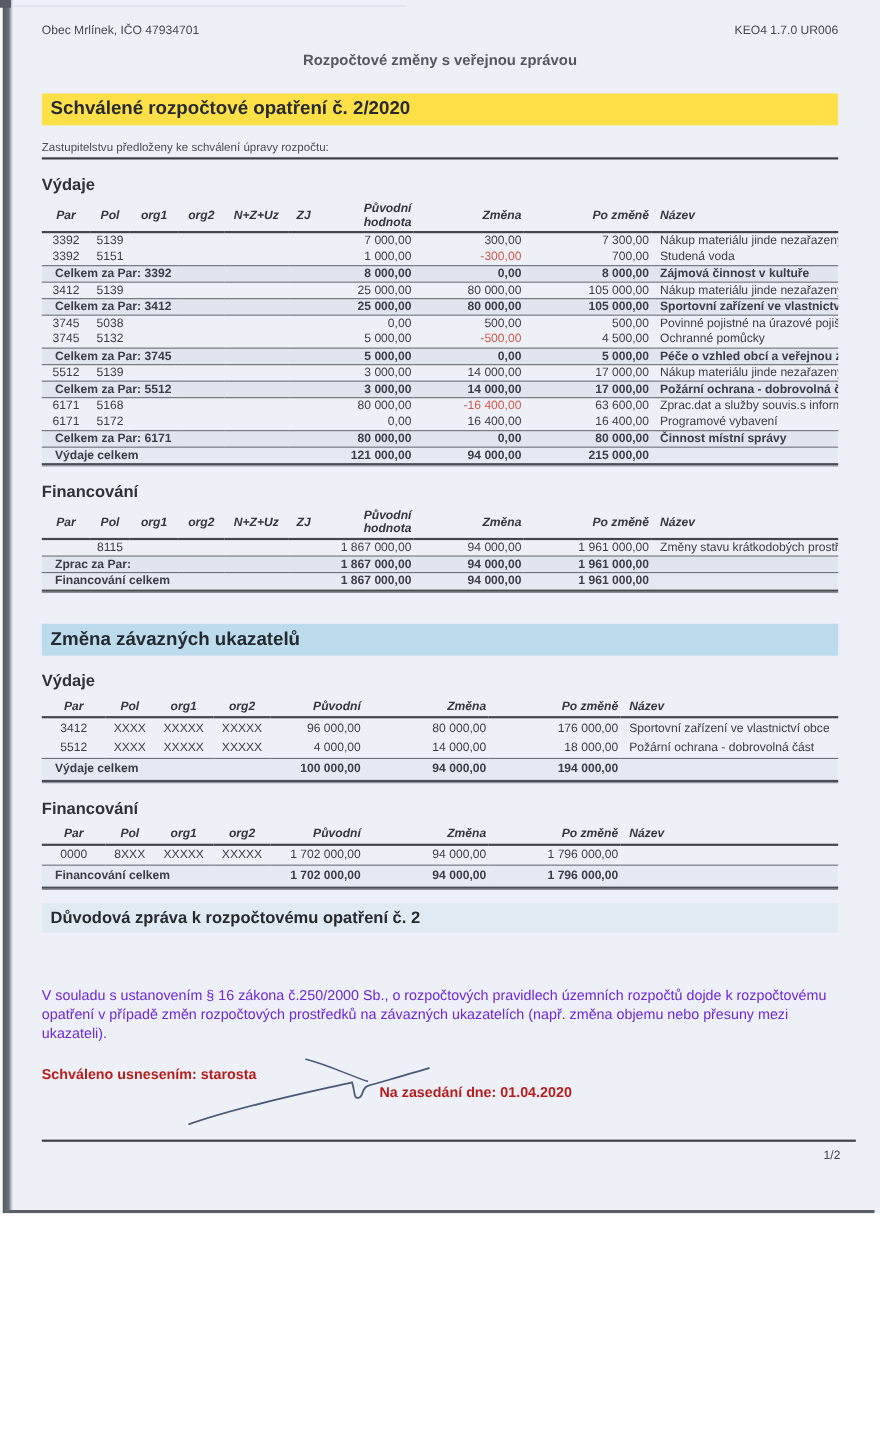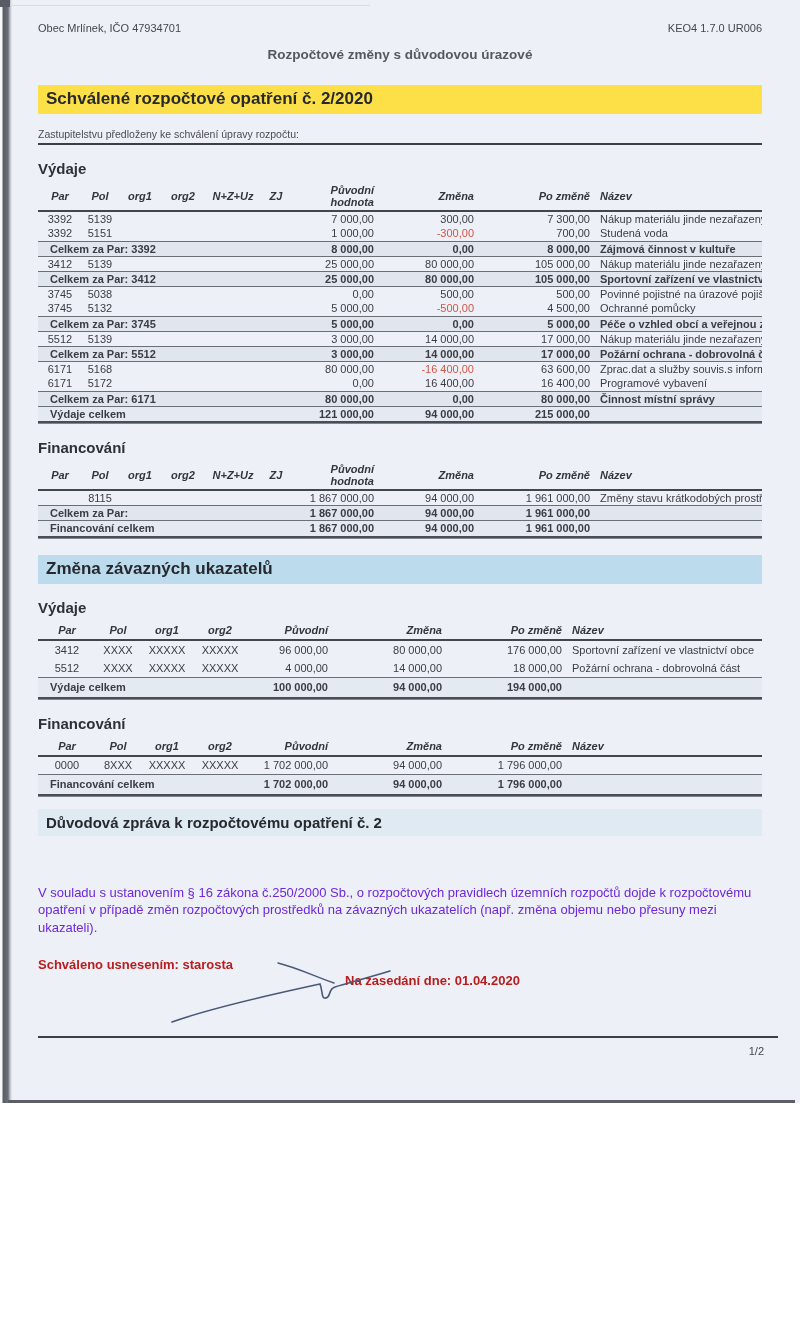--- a/index.html
+++ b/index.html
@@ -19,21 +19,21 @@
     position:absolute; left:8px; right:5px; bottom:0; height:3px; background:#5a5e66;
   }
   .corner-mark { position:absolute; left:0; top:0; width:10px; height:7px; background:#585c64; }
   .top-line { position:absolute; left:10px; top:5px; width:360px; height:1px; background:#d9dce4; }
   .content { position:relative; padding:22px 38px 0 38px; }
 
   .doc-header { display:flex; justify-content:space-between; font-size:11px; color:#44474c;text-align:center; }
   .doc-title { text-align:center; font-size:13.5px; font-weight:bold; color:#55585e; margin-top:13px; }
 
   .bar { background:#fde047; font-size:17px; font-weight:bold; color:#26292e; padding:4px 8px 5px 8px; margin-top:23px; }
-  .bar.light { background:#bcdcee; margin-top:16px; }
+  .bar.light { background:#bcdcee; margin-top:28px; }
   .bar.faint { background:#dfeaf3; font-size:15px; margin-top:12px; padding:5px 8px; }
   .subtitle { font-size:10.5px; color:#4a4d52; margin-top:14px; }
   .rule { border-top:2px solid #3c3f45; margin-top:3px; }
 
   h3.sec { font-size:15px; font-weight:bold; color:#2e3135; margin:15px 0 5px 0; }
 
   table.grid { width:724px; border-collapse:collapse; table-layout:fixed; font-size:11px; color:#3a3d43; }
   .grid th { font-style:italic; font-weight:bold; padding:2px; color:#33363b; }
   .grid td { padding:1px 2px; white-space:nowrap; }
   .grid .code { text-align:center; }
@@ -71,21 +71,21 @@
   <div class="corner-mark"></div>
   <div class="top-line"></div>
 
   <div class="content">
 
     <div class="doc-header">
       <span>Obec Mrlínek, IČO 47934701</span>
       <span>KEO4 1.7.0 UR006</span>
     </div>
 
-    <div class="doc-title">Rozpočtové změny s důvodovou úrazové</div>
+    <div class="doc-title">Rozpočtové změny s veřejnou zprávou</div>
 
     <div class="bar">Schválené rozpočtové opatření  č. 2/2020</div>
     <div class="subtitle">Zastupitelstvu předloženy ke schválení úpravy rozpočtu:</div>
     <div class="rule"></div>
 
     <section>
       <h3 class="sec">Výdaje</h3>
       <div>
           <table class="grid A">
             <thead>
@@ -272,21 +272,21 @@
                 <td class="code"></td>
                 <td class="code"></td>
                 <td class="code"></td>
                 <td class="code"></td>
                 <td class="num">1 867 000,00</td>
                 <td class="num">94 000,00</td>
                 <td class="num">1 961 000,00</td>
                 <td class="name">Změny stavu krátkodobých prostředků</td>
               </tr>
               <tr class="subtotal">
-                <td class="label" colspan="6">Celkem za Par:</td>
+                <td class="label" colspan="6">Zprac za Par:</td>
                 <td class="num">1 867 000,00</td>
                 <td class="num">94 000,00</td>
                 <td class="num">1 961 000,00</td>
                 <td class="name"></td>
               </tr>
               <tr class="total">
                 <td class="label" colspan="6">Financování celkem</td>
                 <td class="num">1 867 000,00</td>
                 <td class="num">94 000,00</td>
                 <td class="num">1 961 000,00</td>

